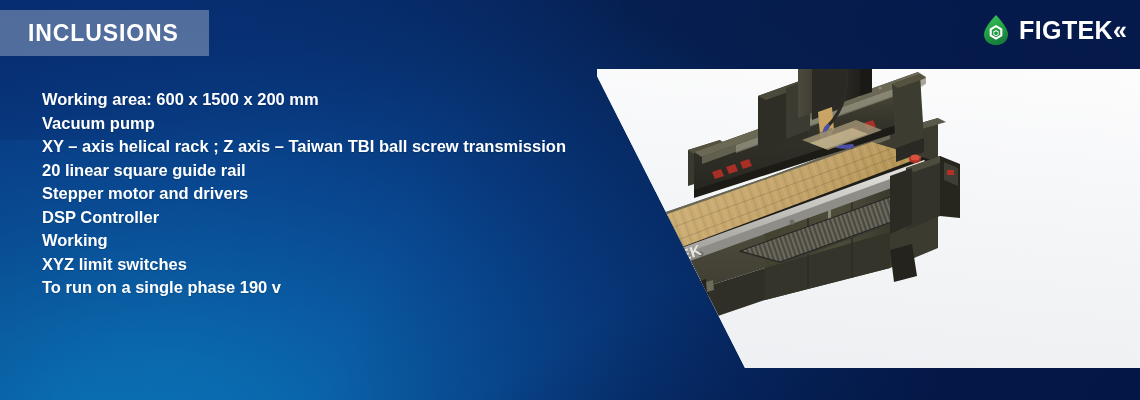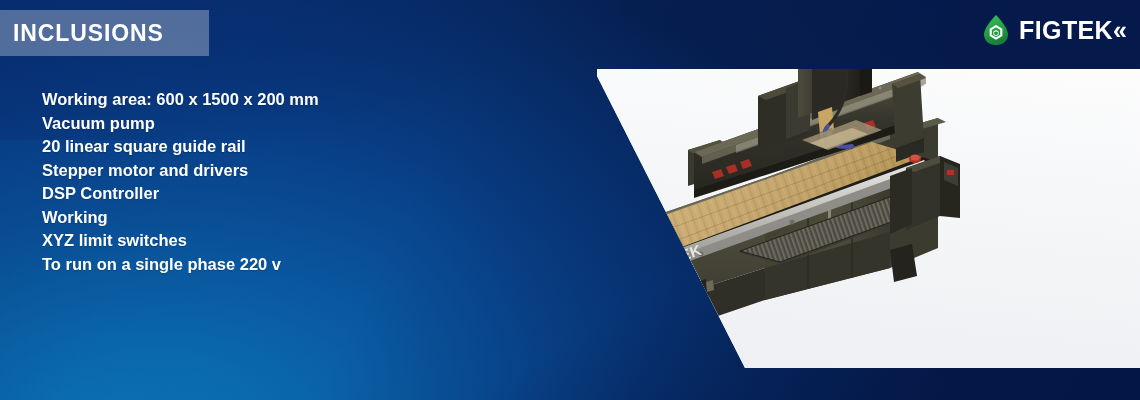--- a/index.html
+++ b/index.html
@@ -45,21 +45,21 @@
     position:absolute; left:0; top:10px;
     width:209px; height:46px;
     background:rgba(255,255,255,.30);
     display:flex; align-items:center;
   }
   .title-tag-text {
     color:#ffffff;
     font-size:23px;
     font-weight:bold;
     letter-spacing:.9px;
-    padding-left:13px;
+    padding-left:28px;
     white-space:nowrap;
   }
 
   
   .brand {
     position:absolute; right:16px; top:14px;
     display:flex; align-items:center; gap:8px;
   }
   .brand-mark { width:30px; height:32px; display:block; }
   .brand-word {
@@ -142,26 +142,27 @@
     </span>
     <span class="brand-word">
       <span>FIGTEK</span>
         <span class="brand-chev">«</span>
     </span>
   </div>
 
   <div class="spec-list">
     <div class="spec-item">Working area: 600 x 1500 x 200 mm</div>
     <div class="spec-item">Vacuum pump</div>
+    <div class="spec-item">XY – axis helical rack ; Z axis – Taiwan TBI ball screw transmission</div>
     <div class="spec-item">20 linear square guide rail</div>
     <div class="spec-item">Stepper motor and drivers</div>
     <div class="spec-item">DSP Controller</div>
     <div class="spec-item">Working</div>
     <div class="spec-item">XYZ limit switches</div>
-    <div class="spec-item">To run on a single phase 220 v</div>
+    <div class="spec-item">To run on a single phase 190 v</div>
   </div>
 
   <div class="photo-panel">
     <div class="photo-sheet"></div>
     <div class="photo-sheet-shade"></div>
 
     <svg class="machine" viewBox="0 0 580 400" aria-hidden="true">
       <defs>
         <clipPath id="sheetClip">
           <polygon points="37,69 580,69 580,368 185,368 37,76"></polygon>

